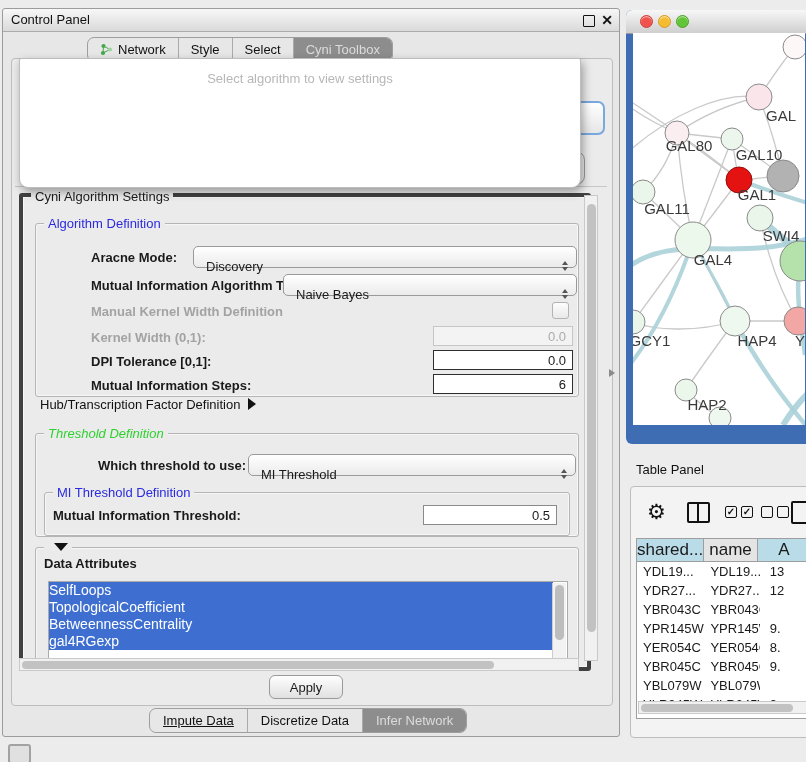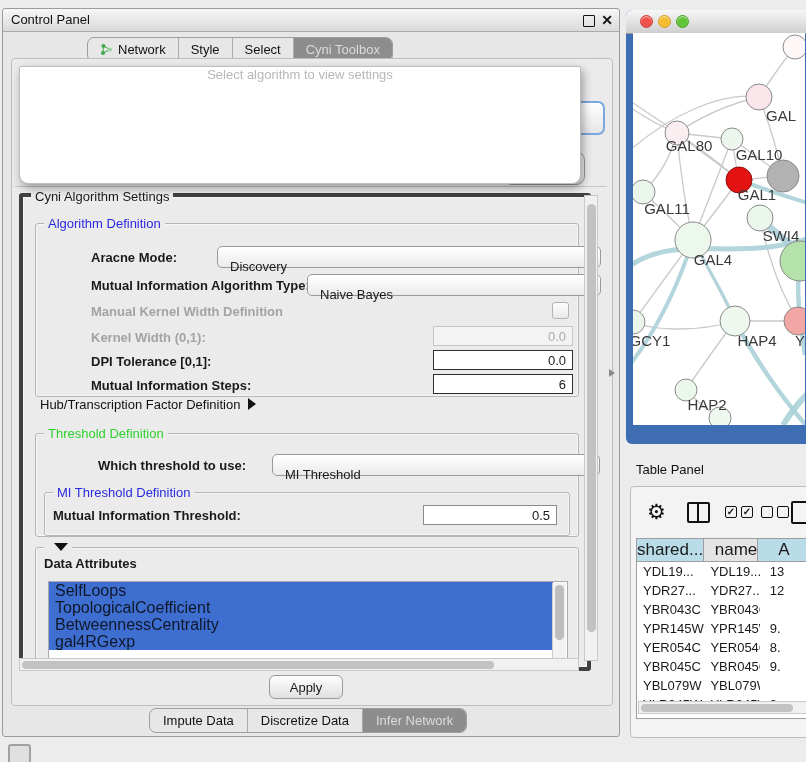--- a/index.html
+++ b/index.html
@@ -28,79 +28,79 @@
   .net-icon{display:inline-block;}
   
   .inner{position:absolute;left:8px;top:49px;width:600px;height:646px;
       background:#ebebeb;border:1px solid #bdbdbd;border-radius:4px;}
   .frag-hline{position:absolute;left:12px;top:177px;width:592px;height:1px;background:#c6c6c6;}
   .frag-combo{position:absolute;left:552px;top:92px;width:46px;height:30px;z-index:4;
       border:2px solid #79a7df;border-radius:7px;background:linear-gradient(#fff,#e6e6e6);}
   .frag-corner{position:absolute;left:500px;top:142px;width:80px;height:32px;z-index:4;
       border:1px solid #9a9a9a;border-radius:9px;background:#ebebeb;}
   
-  .popup{position:absolute;left:16px;top:57px;width:560px;height:116px;z-index:10;
+  .popup{position:absolute;left:16px;top:49px;width:560px;height:116px;z-index:10;
       background:#fff;border:1px solid #bdbdbd;border-radius:2px 2px 9px 9px;
-      box-shadow:2px 4px 10px rgba(0,0,0,.35);padding-top:0;}
+      box-shadow:2px 4px 10px rgba(0,0,0,.35);padding-top:12px;}
   .dd-placeholder{text-align:center;color:#b7b7b7;font-size:13px;line-height:15px;}
   .dd-item{font-size:13px;line-height:16px;padding-left:4px;color:#111;white-space:nowrap;}
   .dd-item.dd-sel{font-weight:bold;}
   
   .grp{position:absolute;border:1px solid #b5b5b5;border-radius:3px;
       box-shadow:inset 0 0 0 1px #f6f6f6;}
   .legend{position:absolute;top:-8px;left:8px;background:#ebebeb;padding:0 4px;
       font-size:13px;white-space:nowrap;}
   .legend.blue{color:#2a2ae0;}
-  .legend.green{color:#2fd12f;}
+  .legend.green{color:#2fd12f;font-style:italic;}
   .settings{position:absolute;left:16px;top:184px;width:564px;height:470px;
       border:4px solid #404040;border-radius:3px;box-shadow:inset 0 0 0 1px #f6f6f6;}
   .row-label{position:absolute;font-size:13px;font-weight:bold;white-space:nowrap;text-align:center;}
   .row-label.disabled{color:#a3a3a3;}
   .combo{position:absolute;height:22px;border:1px solid #9a9a9a;border-radius:5px;
       background:linear-gradient(#ffffff,#ebebeb);display:flex;align-items:center;
-      padding:18px 8px 0 12px;font-size:13px;box-sizing:border-box;margin-left:24px;}
+      padding:18px 8px 0 12px;font-size:13px;box-sizing:border-box;}
   .combo-text{flex:1;white-space:nowrap;overflow:hidden;}
   .spin{display:flex;flex-direction:column;align-items:center;gap:2px;margin-left:6px;}
   .au{width:0;height:0;border-left:3.5px solid transparent;border-right:3.5px solid transparent;border-bottom:4.5px solid #555;}
   .ad{width:0;height:0;border-left:3.5px solid transparent;border-right:3.5px solid transparent;border-top:4.5px solid #555;}
   .inputbox{position:absolute;height:20px;background:#fff;border:1px solid #2e2e2e;
       font-size:13px;display:flex;align-items:center;justify-content:flex-end;
       padding:0 6px;box-sizing:border-box;}
   .inputbox.disabled{border:1px solid #c6c6c6;background:#f3f3f3;color:#ababab;}
   .checkbox{position:absolute;width:15px;height:15px;border:1px solid #b3b3b3;border-radius:3px;
       background:linear-gradient(#fdfdfd,#e9e9e9);}
   .tri-right{display:inline-block;width:0;height:0;border-top:6px solid transparent;
       border-bottom:6px solid transparent;border-left:8px solid #111;margin-left:8px;vertical-align:-1px;}
   .tri-down{display:inline-block;width:0;height:0;border-left:7px solid transparent;
       border-right:7px solid transparent;border-top:8px solid #111;margin-left:6px;vertical-align:1px;}
   .hub-row{position:absolute;left:17px;top:200px;font-size:13px;color:#111;}
   
   .attr-label{position:absolute;left:8px;top:8px;font-size:13px;font-weight:bold;}
   .attr-list{position:absolute;left:12px;top:33px;width:518px;height:78px;background:#fff;
       border:1px solid #ababab;overflow:hidden;}
-  .attr-item{height:17px;line-height:17px;font-size:16px;color:#0f172a;background:#3e6fd0;
-      padding-left:6px;margin-right:14px;}
+  .attr-item{height:17px;line-height:17px;font-size:14px;color:#ffffff;background:#3e6fd0;
+      margin-right:14px;}
   .attr-vscroll{position:absolute;right:1px;top:1px;width:13px;height:76px;background:#f2f2f2;
       border-left:1px solid #ccc;}
   .attr-vthumb{position:absolute;left:1.5px;top:2px;width:9px;height:55px;background:#bdbdbd;border-radius:5px;}
   
   .vscroll{position:absolute;left:581px;top:186px;width:14px;height:466px;background:#f1f1f1;
       border:1px solid #c9c9c9;box-sizing:border-box;}
   .vthumb{position:absolute;left:1.5px;top:8px;width:9px;height:428px;background:#c2c2c2;border-radius:5px;}
   .hscroll{position:absolute;left:16px;top:649px;width:560px;height:13px;background:#f1f1f1;
       border:1px solid #c9c9c9;box-sizing:border-box;}
   .hthumb{position:absolute;left:2px;top:1.5px;width:472px;height:8px;background:#c2c2c2;border-radius:5px;}
   
   .apply{position:absolute;left:266px;top:666px;width:72px;height:22px;
       background:linear-gradient(#fefefe,#e0e0e0);border:1px solid #9a9a9a;border-radius:6px;
       font-size:13px;display:flex;align-items:center;justify-content:center;}
   .btabs{position:absolute;left:146px;top:699px;height:23px;display:flex;
       border:1px solid #9e9e9e;border-radius:7px;background:#e7e7e7;overflow:hidden;}
   .btab{padding:0 13px;line-height:23px;font-size:13px;color:#111;border-left:1px solid #aaa;}
-  .btab:first-child{border-left:none;}
+  .btab:first-child{border-left:none;text-decoration:underline;}
   .btab.selected{background:#8d8d8d;color:#dcdcdc;}
   
   .netwin{position:absolute;left:626px;top:10px;width:186px;height:434px;
       background:#3e6db4;border-radius:6px;}
   .net-titlebar{position:absolute;left:0;top:0;right:0;height:23px;
       background:linear-gradient(#f7f7f7,#cfcfcf);border-radius:6px 6px 0 0;
       border-bottom:1px solid #9a9a9a;}
   .tl{position:absolute;top:5px;width:13px;height:13px;border-radius:50%;
       box-shadow:inset 0 1px 1px rgba(255,255,255,.65);}
   .tl.red{left:14px;background:#f0534c;border:1px solid #ce3f3a;box-sizing:border-box;}
@@ -347,21 +347,21 @@
       </span>
     <span class="cbx" style="left:94px;">✓</span>
     <span class="cbx" style="left:110px;">✓</span>
     <span class="cbx" style="left:130px;"></span>
     <span class="cbx" style="left:146px;"></span>
     <span class="tb-doc"></span>
   </div>
   <div class="tp-table">
     <div class="tp-hrow">
         <div class="tp-hcell blue" style="width: 77px;">shared...</div>
-        <div class="tp-hcell gray" style="width: 63px; text-align: right;">name</div>
+        <div class="tp-hcell gray" style="width: 63px;">name</div>
         <div class="tp-hcell blue" style="width: 60px; text-align: left; padding-left: 20px;">A</div>
       </div>
     <div>
         <div class="tp-row">
           <div class="tp-cell" style="width: 77px; padding-left: 6px;">YDL19...</div>
           <div class="tp-cell" style="width: 63px; padding-left: 6px;">YDL19...</div>
           <div class="tp-cell" style="width: 60px; padding-left: 10px;">13</div>
         </div>
         <div class="tp-row">
           <div class="tp-cell" style="width: 77px; padding-left: 6px;">YDR27...</div>

